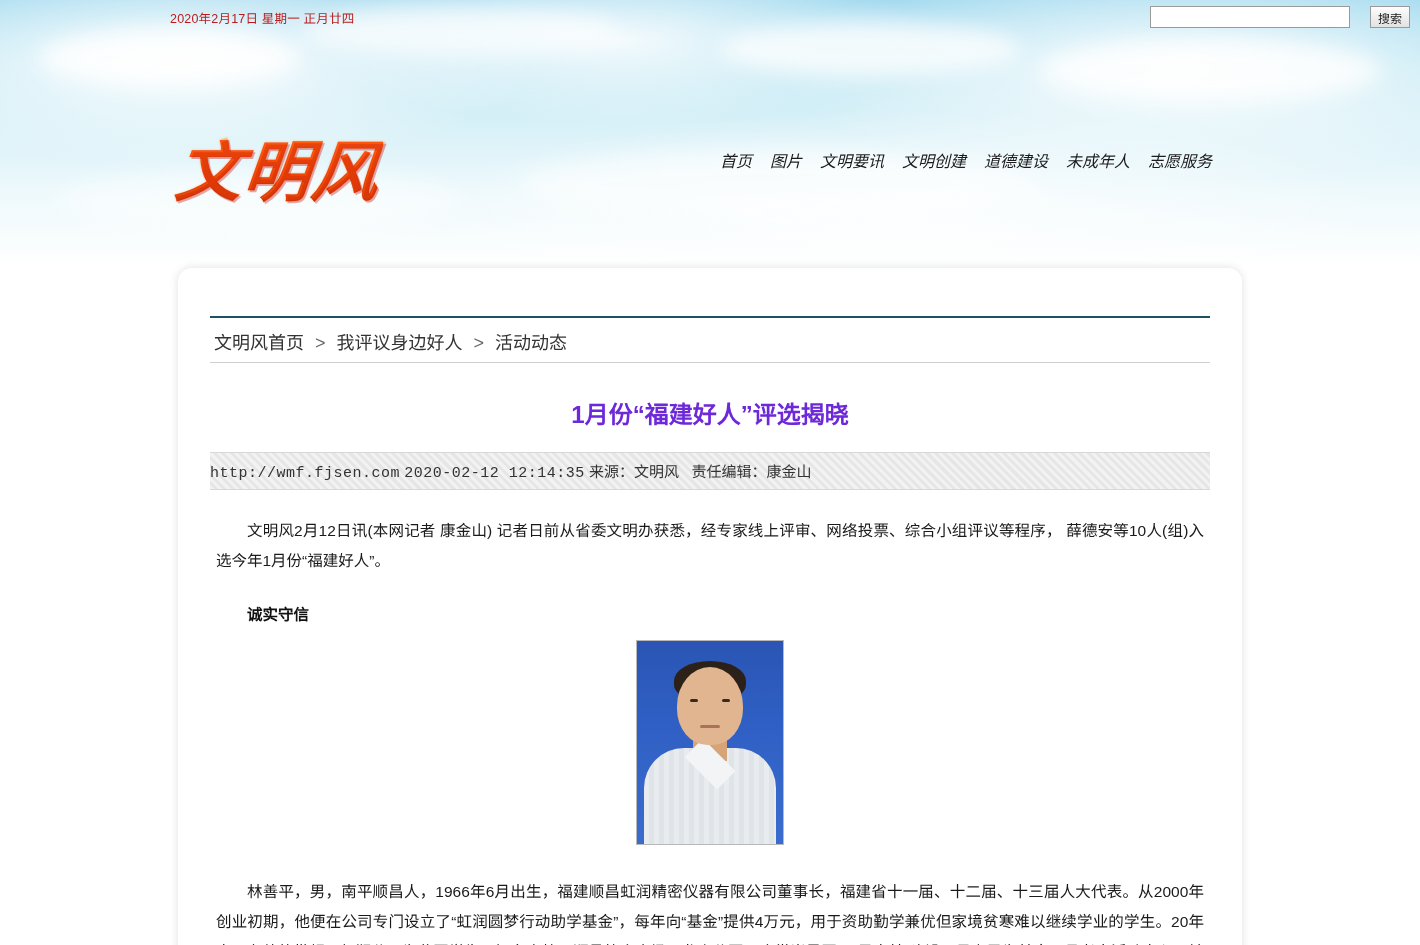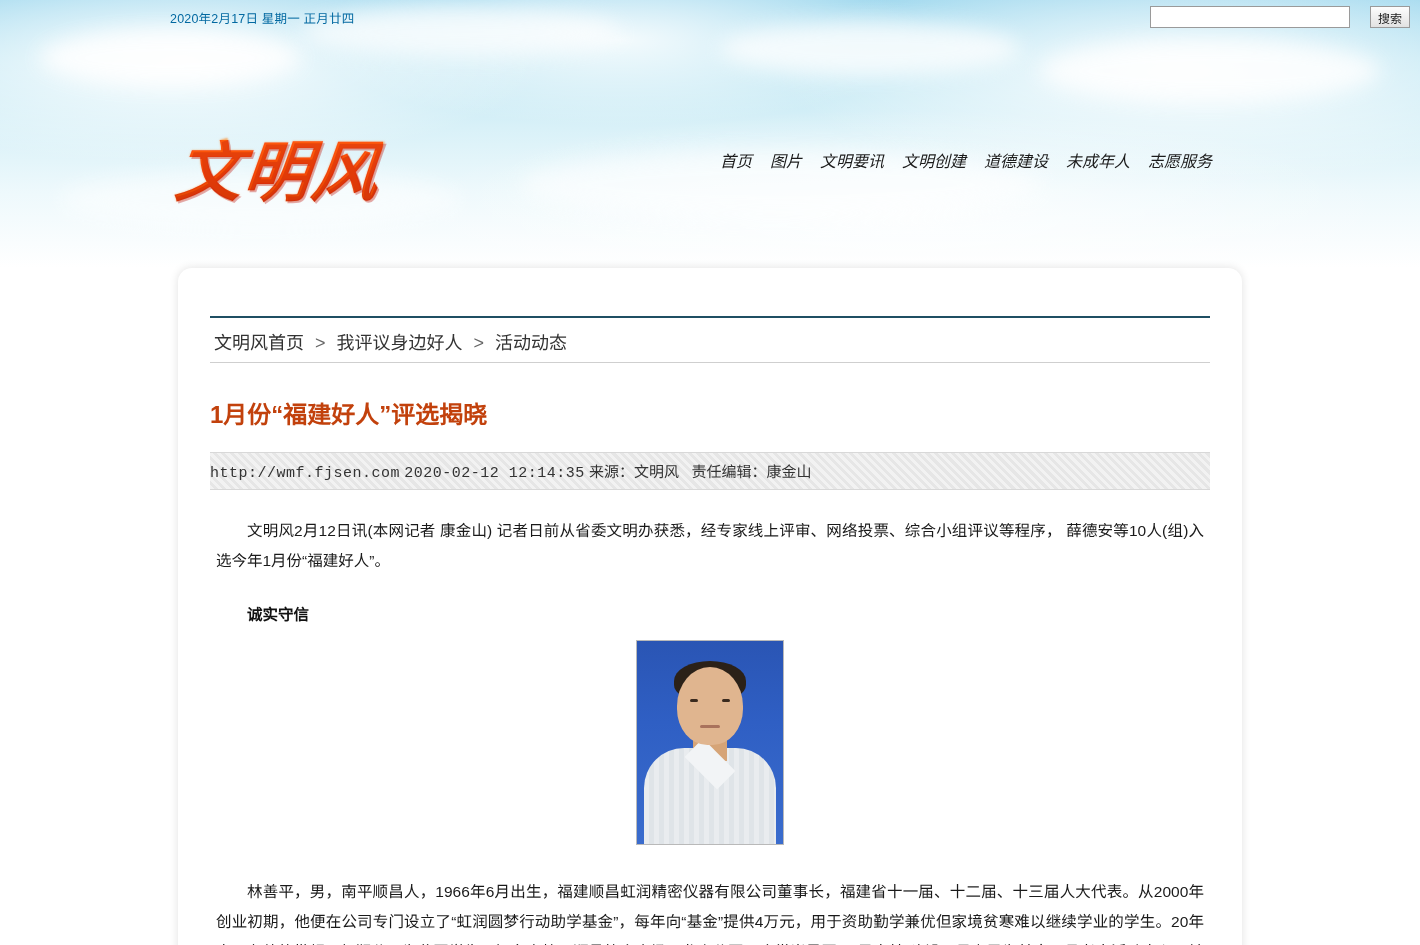--- a/index.html
+++ b/index.html
@@ -43,21 +43,21 @@
     position: absolute;
     top: 0; left: 0;
     width: 1420px;
     height: 34px;
     z-index: 5;
   }
   .topdate {
     position: absolute;
     left: 170px; top: 8px;
     font-size: 12.5px;
-    color: #0369a1;
+    color: #b91c1c;
     letter-spacing: 0.2px;
     white-space: nowrap;
   }
   .searchwrap {
     position: absolute;
     right: 10px; top: 6px;
     display: flex;
     align-items: stretch;
   }
   .searchwrap input {
@@ -145,23 +145,23 @@
     border-top: 2px solid #1f4f63;
     border-bottom: 1px solid #cfcfcf;
     padding: 10px 4px 8px 4px;
     font-size: 18px;
     color: #333;
   }
   .bcbar .crumb { color: #333; cursor: pointer; }
   .bcbar .sep { color: #666; margin: 0 6px; }
 
   h1.title {
-    text-align: left;
+    text-align: center;
     font-size: 24px;
-    color: #c2410c;
+    color: #6d28d9;
     font-weight: bold;
     margin: 32px 0 22px 0;
     font-family: "Liberation Sans", sans-serif;
   }
   .metabar {
     background:
       repeating-linear-gradient(45deg, #f2f2f2 0px, #f2f2f2 3px, #e6e6e6 3px, #e6e6e6 6px);
     border-top: 1px solid #d8d8d8;
     border-bottom: 1px solid #d8d8d8;
     text-align: left;

